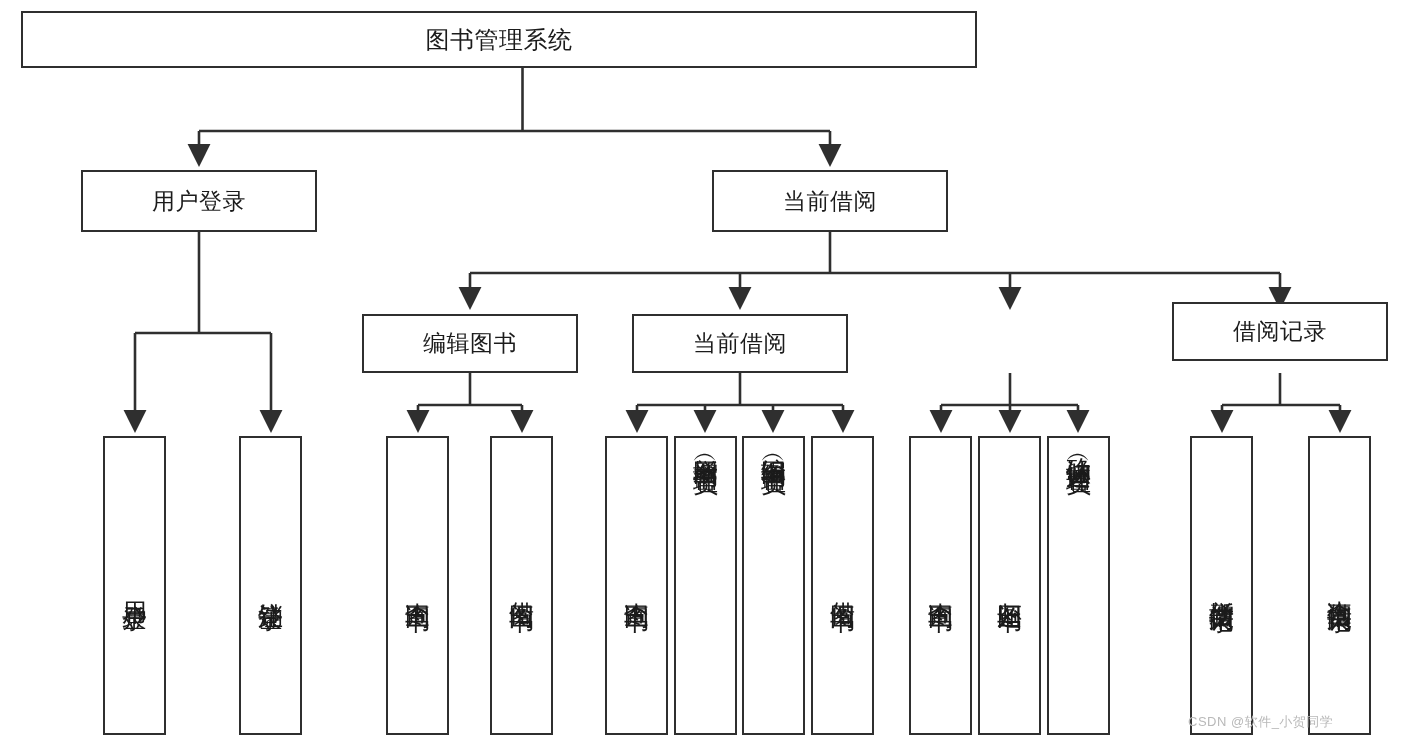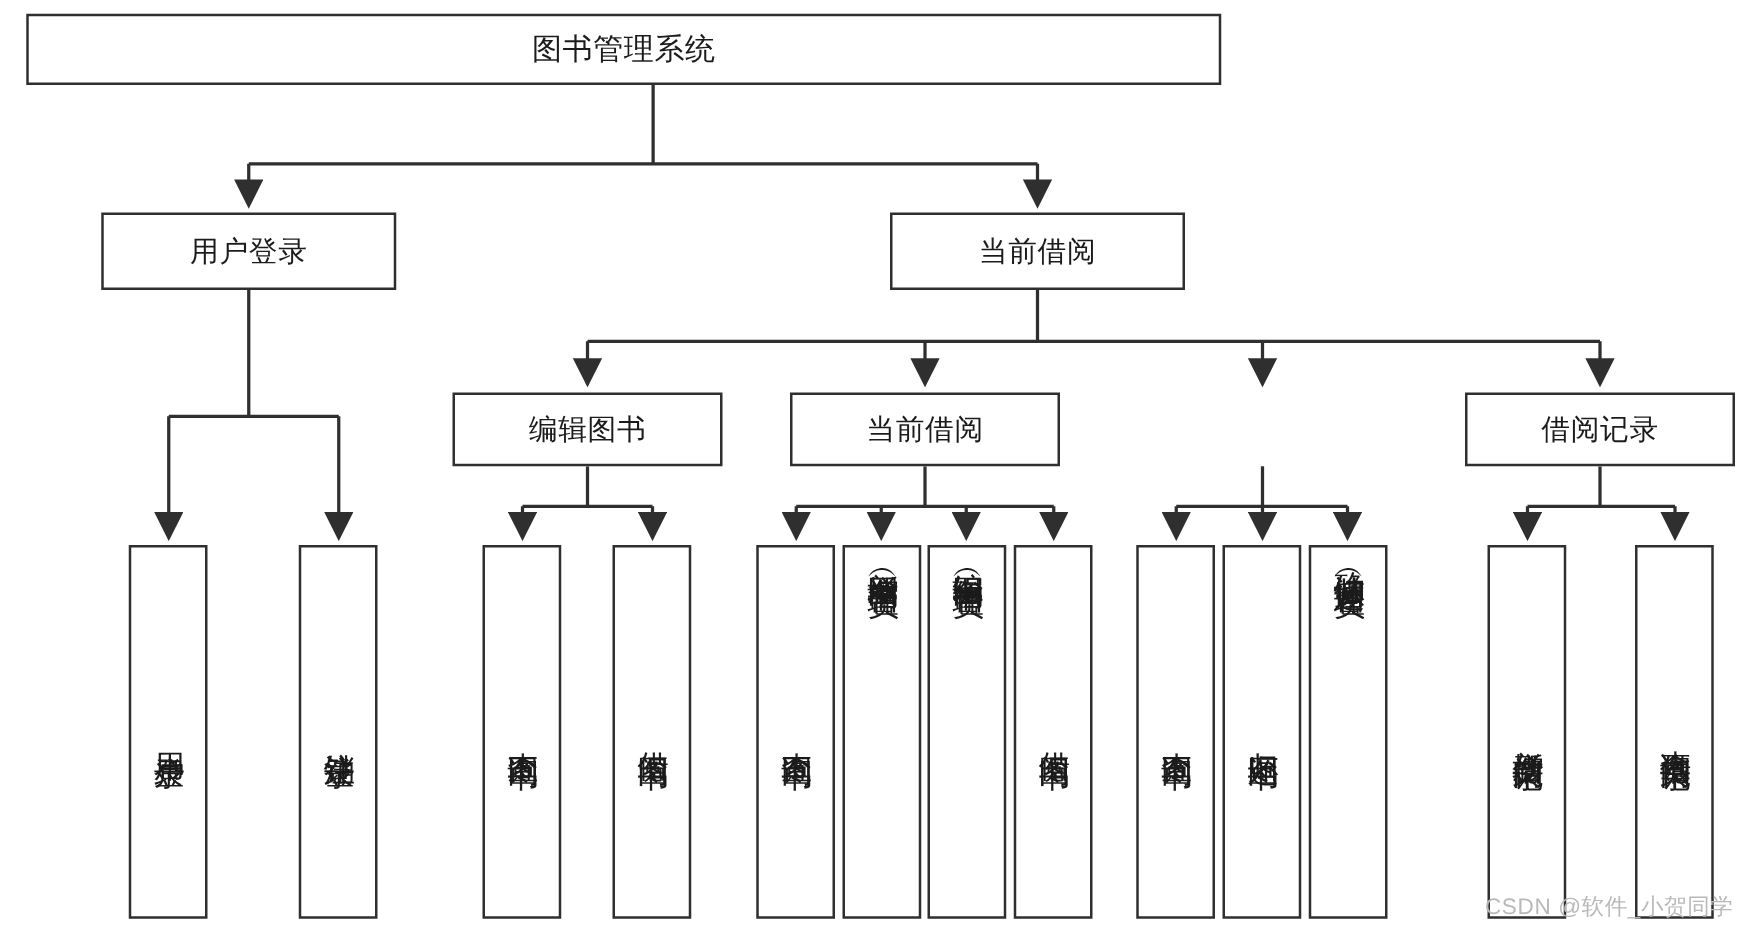--- a/index.html
+++ b/index.html
@@ -62,21 +62,21 @@
     letter-spacing: 2px;
     white-space: nowrap;
   }
   .node.vertical.center-v {
     align-items: center;
   }
   .watermark {
     position: absolute;
     left: 1188px;
     top: 713px;
-    font-size: 18px;
+    font-size: 13px;
     color: #b9b9b9;
     white-space: nowrap;
     letter-spacing: 0.5px;
   }
 </style>
 </head>
 <body>
 
 <div id="diagram-root">
 
@@ -145,21 +145,21 @@
 
   <div class="node horizontal" style="left:362px; top:314px; width:216px; height:59px;">
     <span class="node-label">编辑图书</span>
   </div>
 
   <div class="node horizontal" style="left:632px; top:314px; width:216px; height:59px;">
     <span class="node-label">当前借阅</span>
   </div>
 
 
-  <div class="node horizontal" style="left:1172px; top:314px; width:216px; height:59px;">
+  <div class="node horizontal" style="left:1172px; top:302px; width:216px; height:59px;">
     <span class="node-label">借阅记录</span>
   </div>
 
   <div class="node vertical center-v" style="left:103px; top:436px; width:63px; height:299px;">
     <span class="node-label">用户登录</span>
   </div>
 
   <div class="node vertical center-v" style="left:239px; top:436px; width:63px; height:299px;">
     <span class="node-label">注销登录</span>
   </div>

